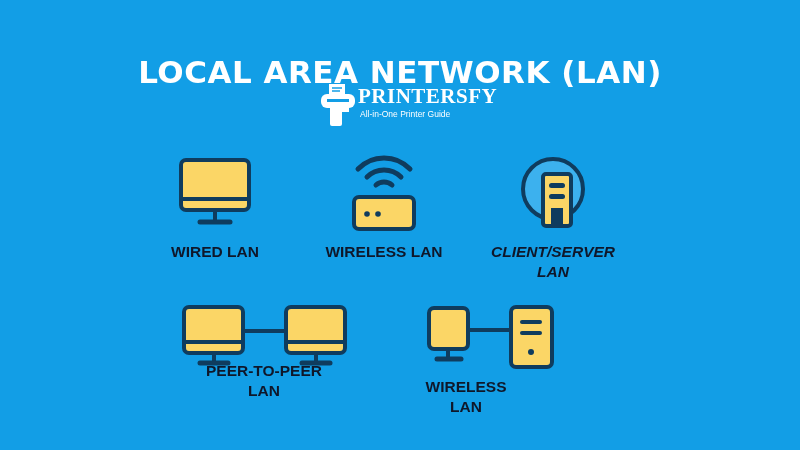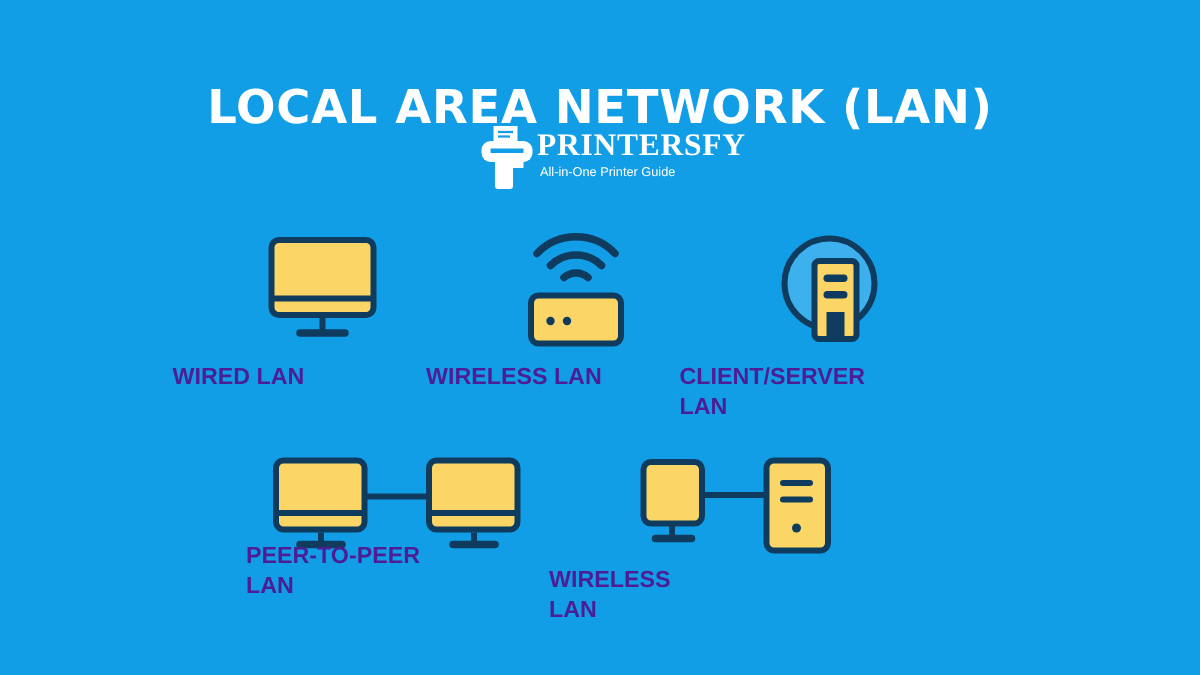--- a/index.html
+++ b/index.html
@@ -19,21 +19,21 @@
       position: absolute; left: 40px; top: 2px; color: #fff; font-weight: bold;
       font-family: Liberation Serif, serif; font-size: 21px; letter-spacing: 0.5px;
     }
     .brand-tag {
       position: absolute; left: 42px; top: 27px; color: #fff; font-weight: normal;
       font-family: "Liberation Sans", sans-serif; font-size: 8.5px;
     }
     .brand svg { position: absolute; left: 0; top: 0; }
     .diagram { position: absolute; left: 0; top: 0; width: 800px; height: 450px; }
     .label {
-      position: absolute; color: #4c1d95; font-weight: bold; 
+      position: absolute; color: #0f172a; font-weight: bold; text-align: center;
       font-family: "Liberation Sans", sans-serif; font-size: 15.5px; line-height: 20px;
       width: 200px;
     }
     .label span { display: block; }
   </style>
 </head>
 <body>
 
 <div class="title">LOCAL AREA NETWORK (LAN)</div>
 
@@ -100,21 +100,21 @@
     <circle cx="531" cy="352" r="3" fill="#0f3c5e"></circle>
   </g>
 </svg>
 
 <div class="label" style="left:115px; top:242px;">
   <span>WIRED LAN</span>
 </div>
 <div class="label" style="left:284px; top:242px;">
   <span>WIRELESS LAN</span>
 </div>
-<div class="label" style="left:453px; top:242px;">
+<div class="label" style="left:453px; top:242px;font-style:italic;">
   <span>CLIENT/SERVER</span>
   <span>LAN</span>
 </div>
 <div class="label" style="left:164px; top:361px;">
   <span>PEER-TO-PEER</span>
   <span>LAN</span>
 </div>
 <div class="label" style="left:366px; top:377px;">
   <span>WIRELESS</span>
   <span>LAN</span>

